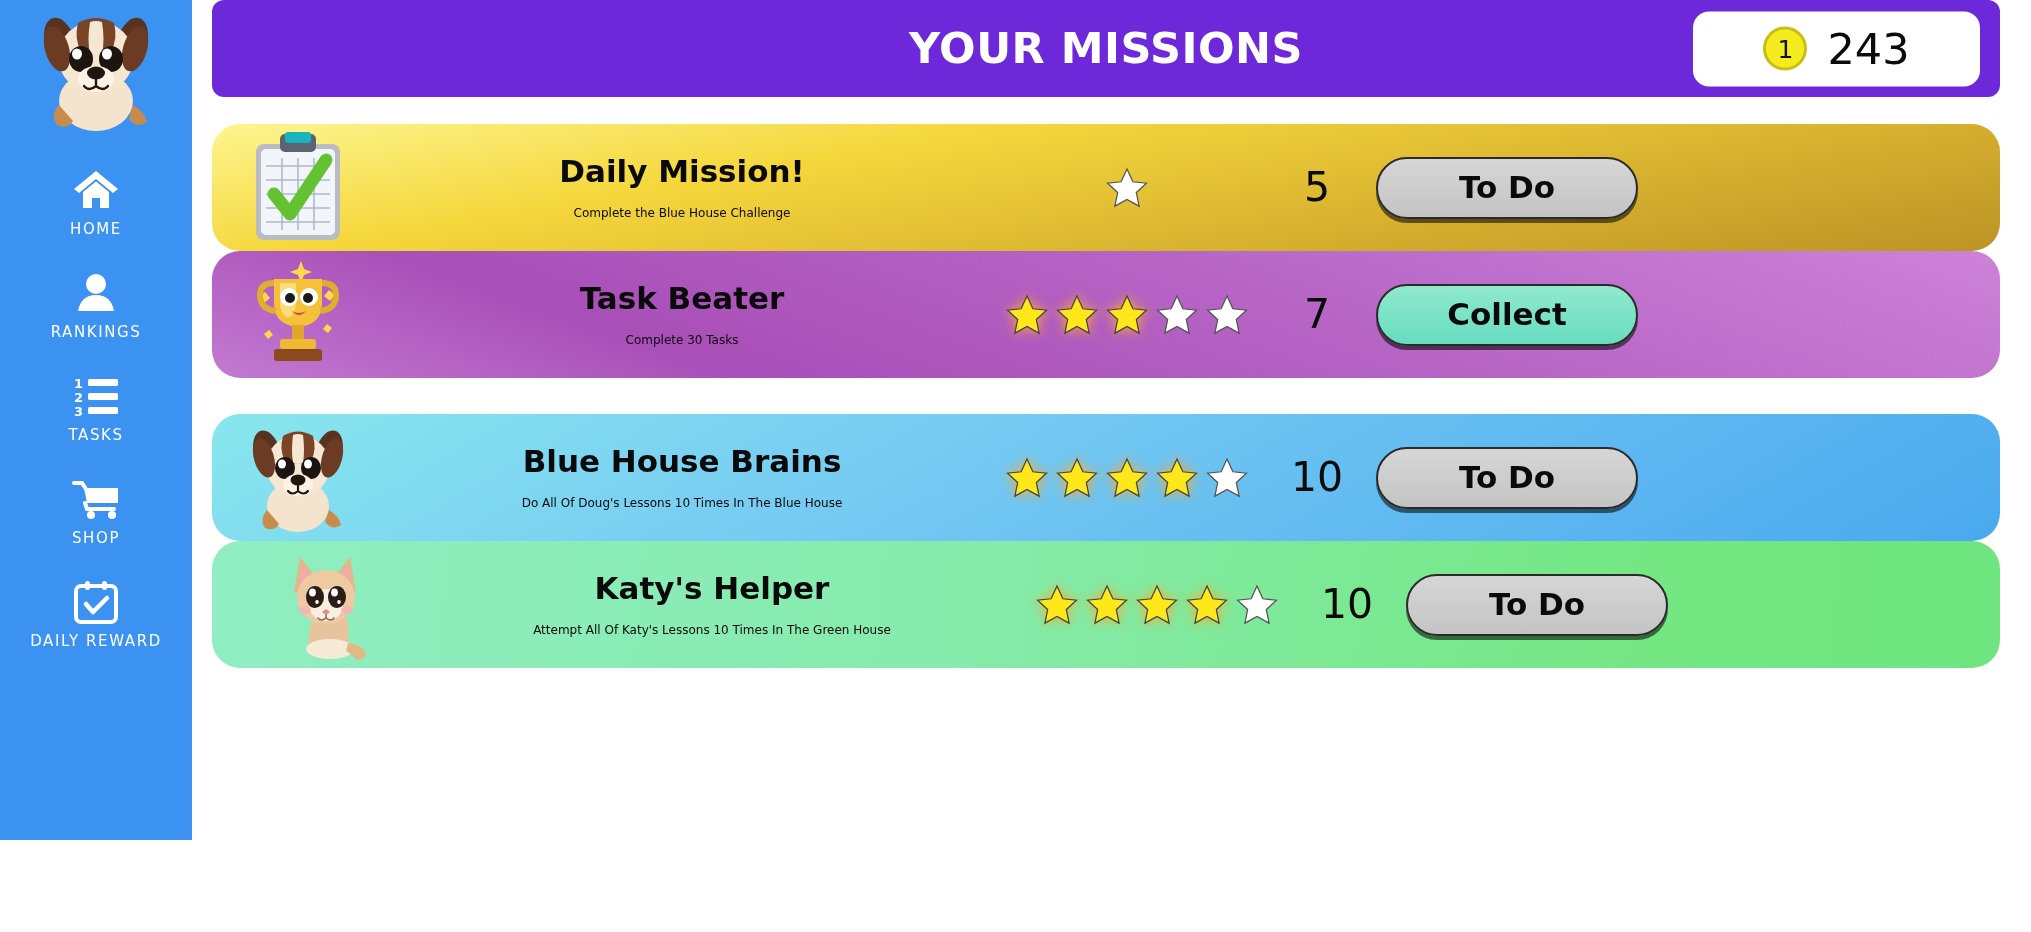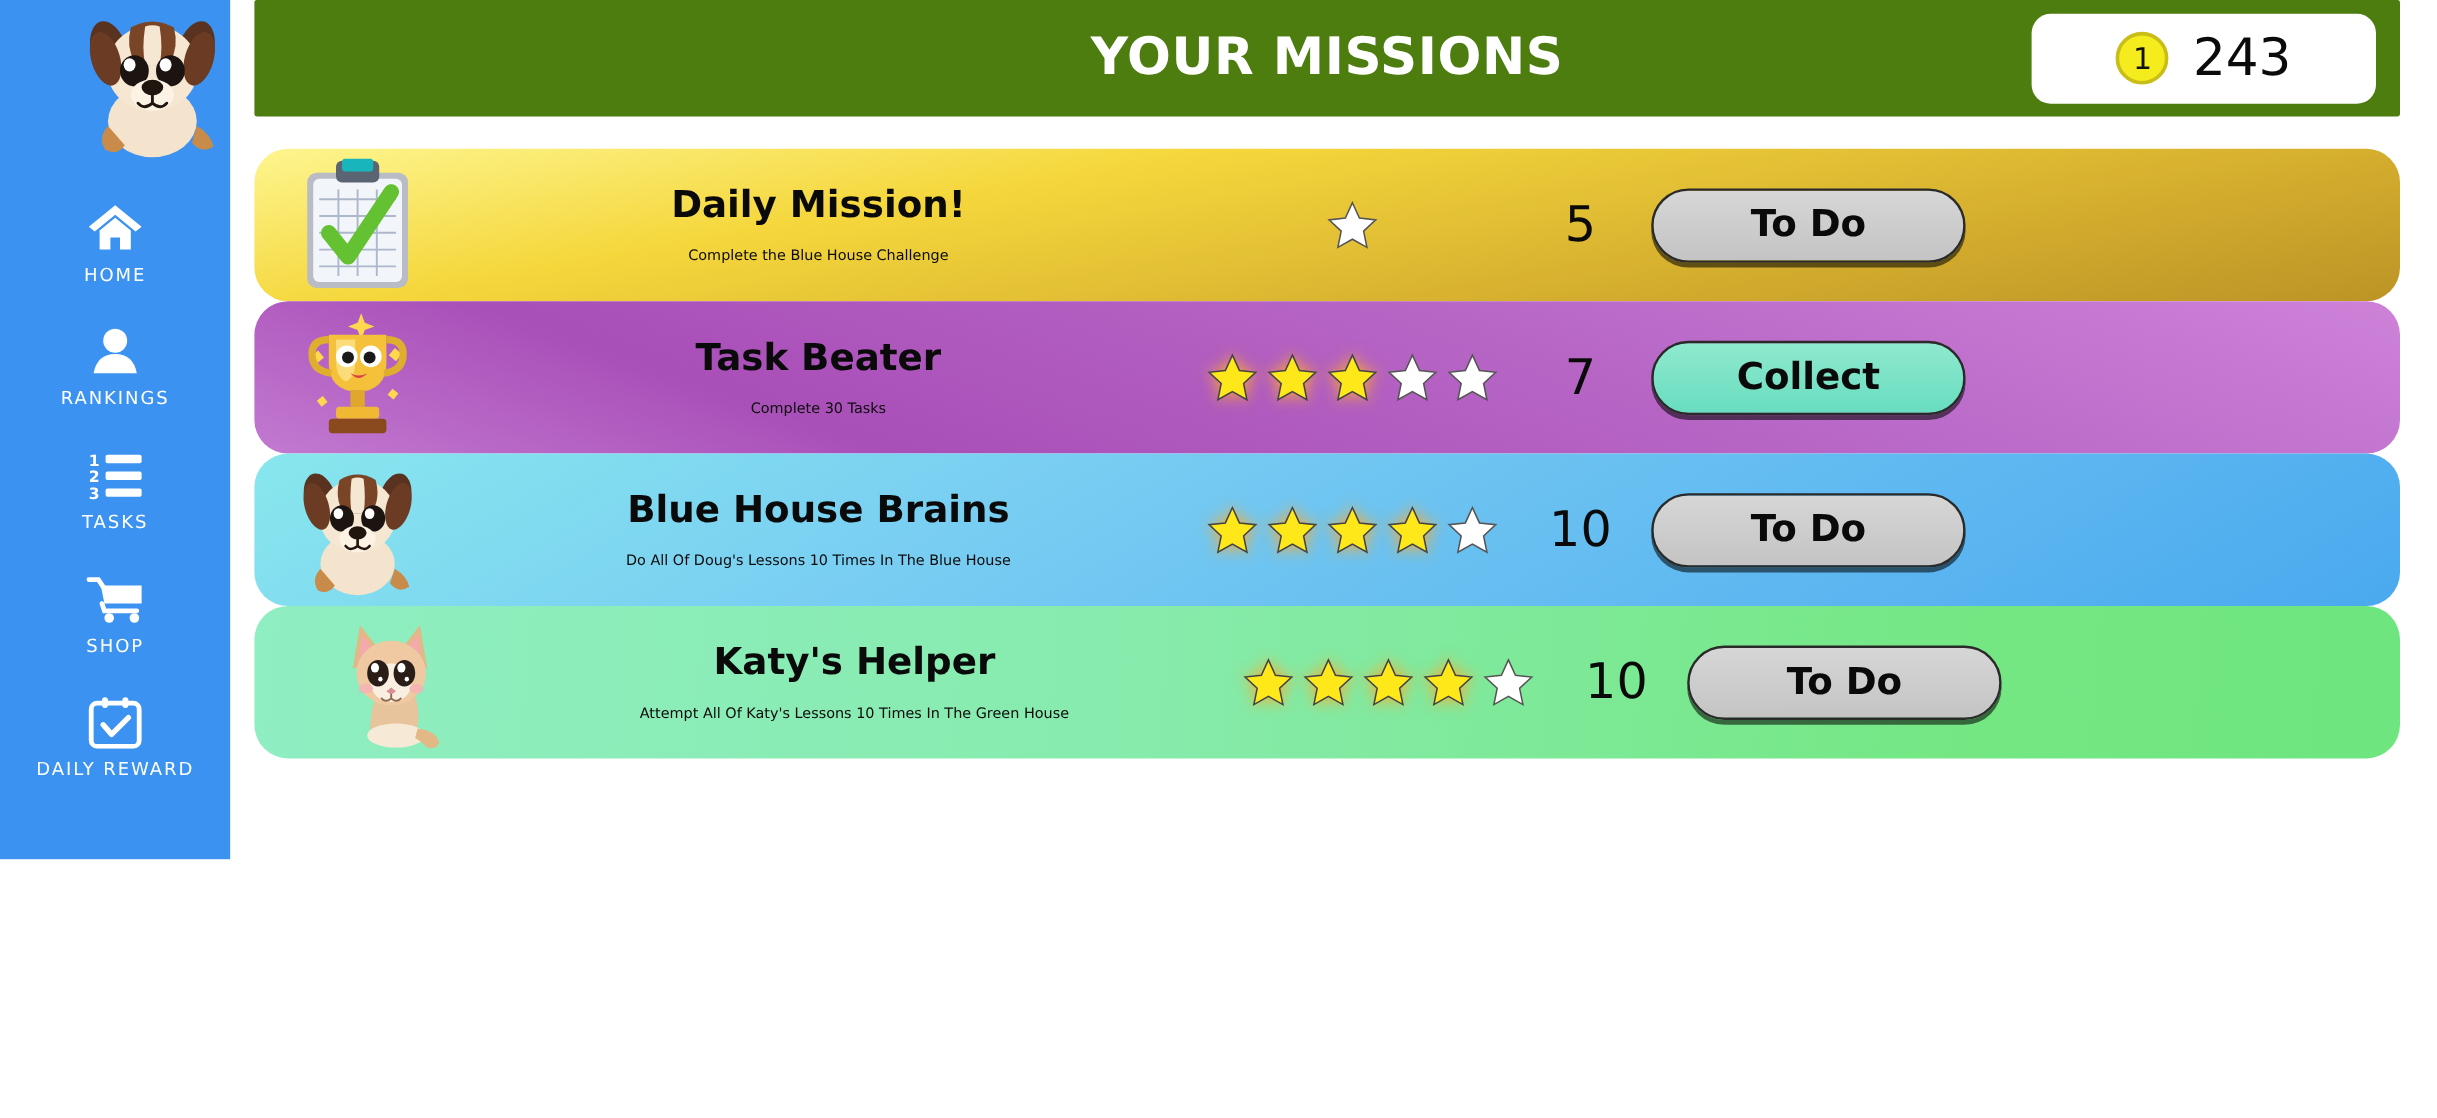--- a/index.html
+++ b/index.html
@@ -13,26 +13,26 @@
   .app {
     position: relative;
     width: 2031px; height: 932px;
     display: flex;
     background: #ffffff;
   }
 
   
   .sidebar {
     width: 192px;
-    height: 716px;
+    height: 840px;
     flex: 0 0 192px;
     background: #3b92f0;
     display: flex;
     flex-direction: column;
-    align-items: flex-end;
+    align-items: center;
     padding-top: 8px;
     overflow: hidden;
   }
   .avatar-wrap {
     width: 130px; height: 128px;
     margin-bottom: 20px;
     display: flex; align-items: center; justify-content: center;
   }
   .nav-item {
     width: 192px;
@@ -69,25 +69,25 @@
     position: relative;
     background: #ffffff;
     padding: 0 31px 0 20px;
     overflow: hidden;
   }
 
   
   .header {
     position: relative;
     height: 97px;
-    background: #4d7c0f;
-    display: flex;
-    align-items: center;
-    justify-content: center;
-    border-radius: 2px;
+    background: #6d28d9;
+    display: flex;
+    align-items: center;
+    justify-content: center;
+    border-radius: 12px;
   }
   .header-title {
     color: #ffffff;
     font-family: "DejaVu Sans", sans-serif;
     font-size: 43px;
     font-weight: bold;
     letter-spacing: 0.5px;
     line-height: 1;
   }
   .coin-badge {
@@ -221,21 +221,21 @@
   .action-btn.todo {
     background: linear-gradient(180deg, #d6d6d6 0%, #c4c4c4 100%);
   }
   .action-btn.collect {
     background: linear-gradient(180deg, #8fe9cd 0%, #68ddc0 100%);
   }
 
   
   .card.gold   { background: linear-gradient(170deg, #fdf58f 0%, #f5d73c 32%, #d4ad2e 72%, #bb9426 100%); }
   .card.purple { background: linear-gradient(200deg, #cd82d8 0%, #b665c5 40%, #a94fb8 75%, #c27ad1 100%); }
-  .card.blue   { background: linear-gradient(150deg, #88e7ed 0%, #78cdf2 35%, #5cb6f0 75%, #4aa9ee 100%); }
+  .card.blue   { background: linear-gradient(150deg, #88e7ed 0%, #78cdf2 35%, #5cb6f0 75%, #4aa9ee 100%); margin-top: 36px; }
   .card.green  { background: linear-gradient(95deg, #8feec2 0%, #87ebad 40%, #74e783 80%, #6ee57e 100%); padding-left: 30px; }
 </style>
 </head>
 <body>
 
 <div class="app">
 
   <nav class="sidebar">
 
     <div class="avatar-wrap">

